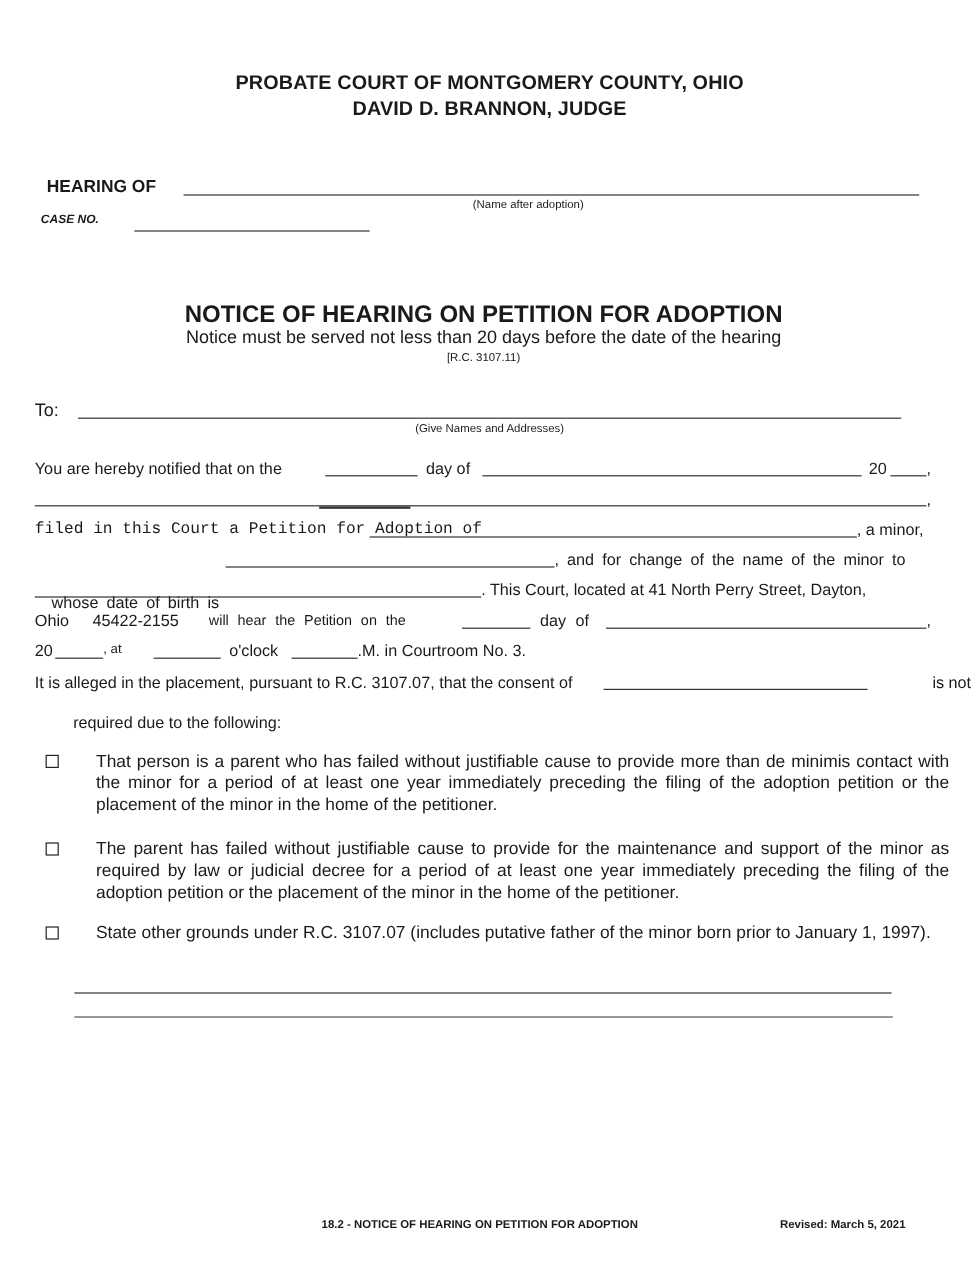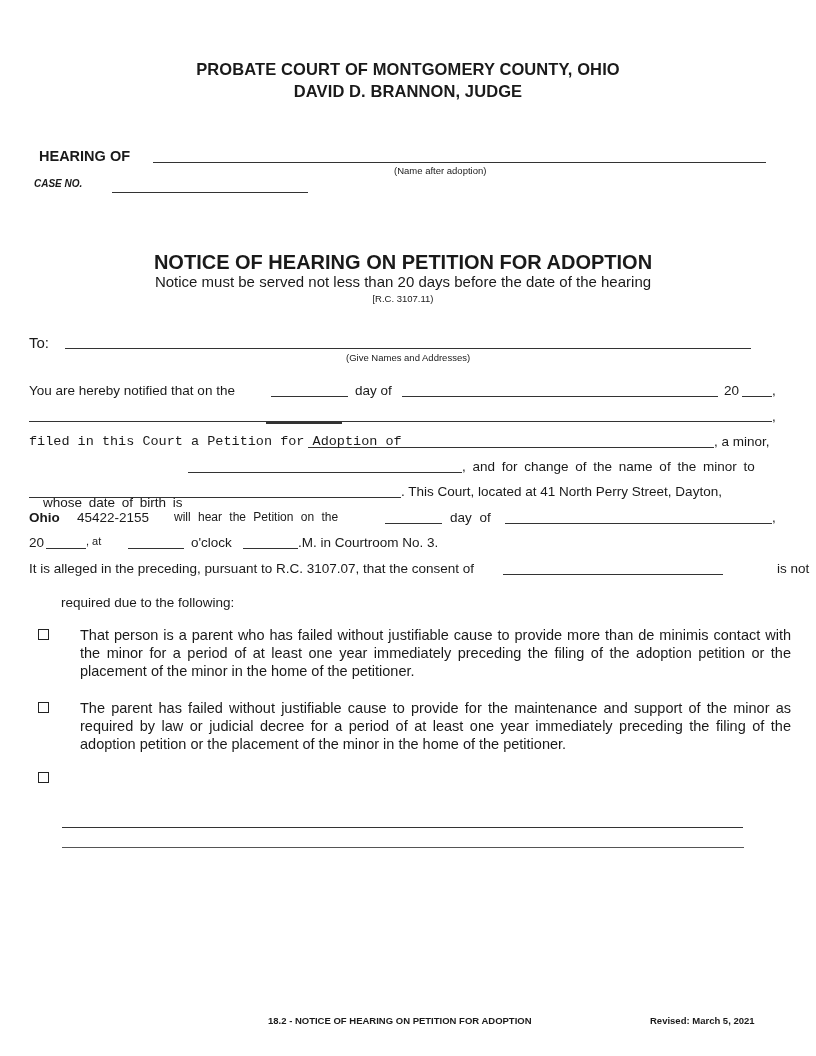--- a/index.html
+++ b/index.html
@@ -57,53 +57,54 @@
 <div class="line" style="left:308px; top:447px; width:406px;"></div>
 <div class="abs" style="left:714px; top:434px; font-size:13.5px;">, a minor,</div>
 
 <div class="abs" style="left:43px; top:459px; font-size:13.5px; word-spacing:3px;margin-top:36px;">whose date of birth is</div>
 <div class="line" style="left:188px; top:472px; width:274px;"></div>
 <div class="abs" style="left:462px; top:459px; font-size:13.5px; word-spacing:3px;">, and for change of the name of the minor to</div>
 
 <div class="line" style="left:29px; top:497px; width:372px;"></div>
 <div class="abs" style="left:401px; top:484px; font-size:13.5px;">. This Court, located at 41 North Perry Street,  Dayton,</div>
 
-<div class="abs" style="left:29px; top:510px; font-size:13.5px;font-weight:bold;">Ohio</div>
+<div class="abs" style="left:29px; top:510px; font-size:13.5px;">Ohio</div>
 <div class="abs" style="left:77px; top:510px; font-size:13.5px;">45422-2155</div>
 <div class="abs" style="left:174px; top:510px; font-size:12px; word-spacing:4px;">will hear the Petition on the</div>
 <div class="line" style="left:385px; top:523px; width:57px;"></div>
 <div class="abs" style="left:450px; top:510px; font-size:13.5px; word-spacing:4px;">day of</div>
 <div class="line" style="left:505px; top:523px; width:267px;"></div>
 <div class="abs" style="left:772px; top:510px; font-size:13.5px;">,</div>
 
 <div class="abs" style="left:29px; top:535px; font-size:13.5px;">20</div>
 <div class="line" style="left:46px; top:548px; width:40px;"></div>
 <div class="abs" style="left:86px; top:535px; font-size:11px;">, at</div>
 <div class="line" style="left:128px; top:548px; width:56px;"></div>
 <div class="abs" style="left:191px; top:535px; font-size:13.5px;">o'clock</div>
 <div class="line" style="left:243px; top:548px; width:55px;"></div>
 <div class="abs" style="left:298px; top:535px; font-size:13.5px;">.M. in Courtroom No. 3.</div>
 
-<div class="abs" style="left:29px; top:561px; font-size:13.5px;">It is alleged in the preceding, pursuant to R.C. 3107.07, that the consent of</div>
+<div class="abs" style="left:29px; top:561px; font-size:13.5px;">It is alleged in the placement, pursuant to R.C. 3107.07, that the consent of</div>
 <div class="line" style="left:503px; top:574px; width:220px;"></div>
 <div class="abs" style="left:739px; top:561px; font-size:13.5px;padding-left:38px;">is not</div>
 
 <div class="abs" style="left:29px; top:595px; font-size:13.5px;margin-left:32px;">required due to the following:</div>
 
 <div class="abs item" style="top:626px; height:56px;">
   <span class="box"></span>
   <span class="text">That person is a parent who has failed without justifiable cause to provide more than de minimis contact with the minor for a period of at least one year immediately preceding the filing of the adoption petition or the placement of the minor in the home of the petitioner.</span>
 </div>
 
 <div class="abs item" style="top:699px; height:56px;">
   <span class="box"></span>
   <span class="text">The parent has failed without justifiable cause to provide for the maintenance and support of the minor as required by law or judicial decree for a period of at least one year immediately preceding the filing of the adoption petition or the placement of the minor in the home of the petitioner.</span>
 </div>
 
 <div class="abs item" style="top:769px; height:40px;">
   <span class="box"></span>
+  <span class="text" style="text-align:left;">State other grounds under R.C.  3107.07 (includes putative father of the minor born prior to January 1, 1997).</span>
 </div>
 
 <div class="line" style="left:62px; top:827px; width:681px;"></div>
 <div class="line" style="left:62px; top:847px; width:682px; border-bottom-color:#555;"></div>
 
 <div class="abs footer" style="left:268px; top:1015px;">18.2 - NOTICE OF HEARING ON PETITION FOR ADOPTION</div>
 <div class="abs footer" style="left:650px; top:1015px;">Revised:  March 5, 2021</div>
 
 </body></html>

